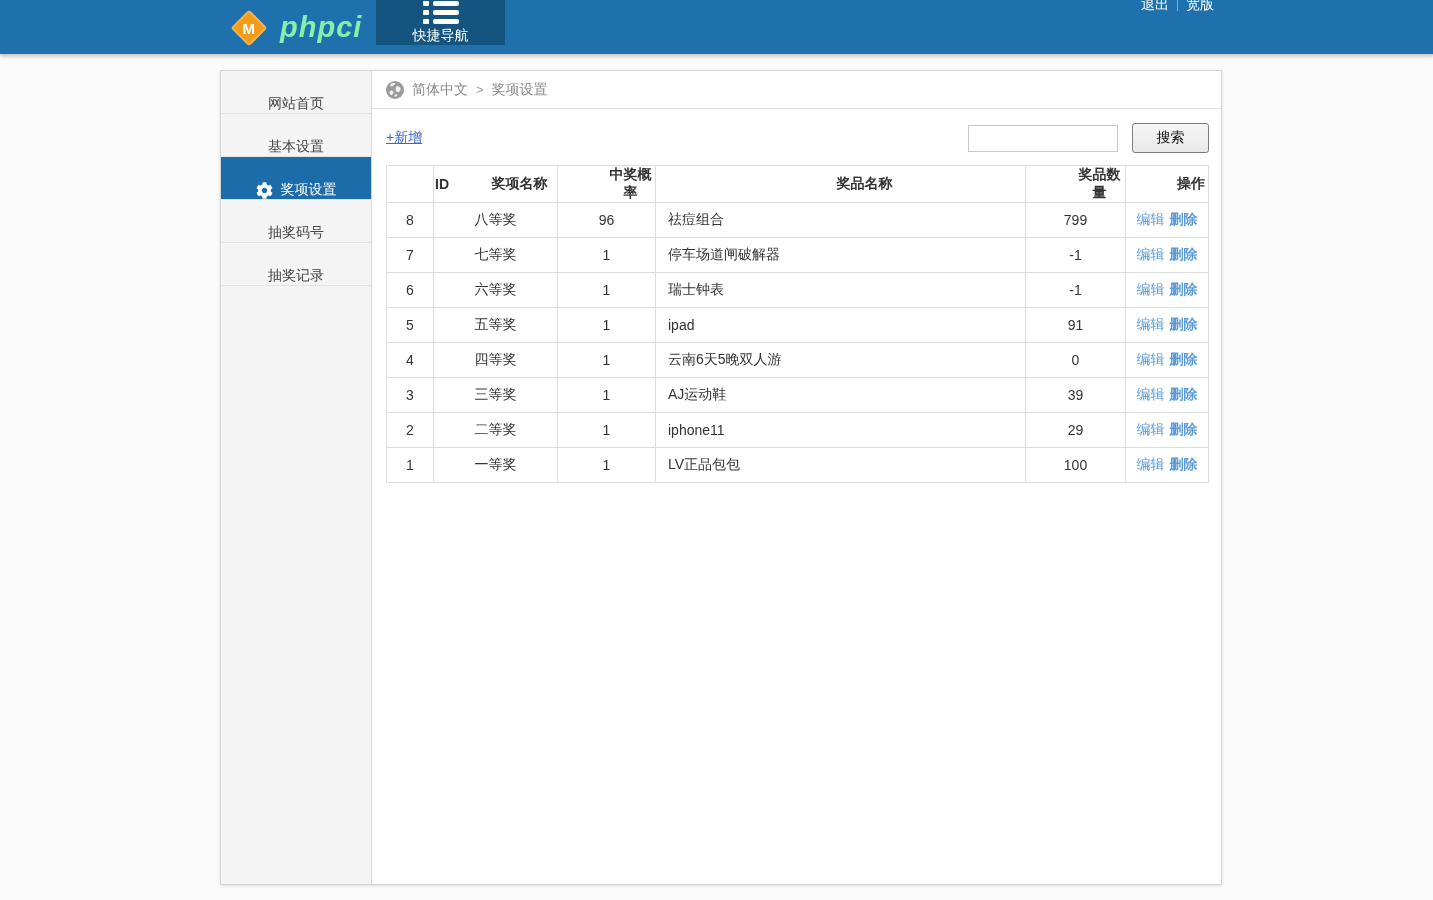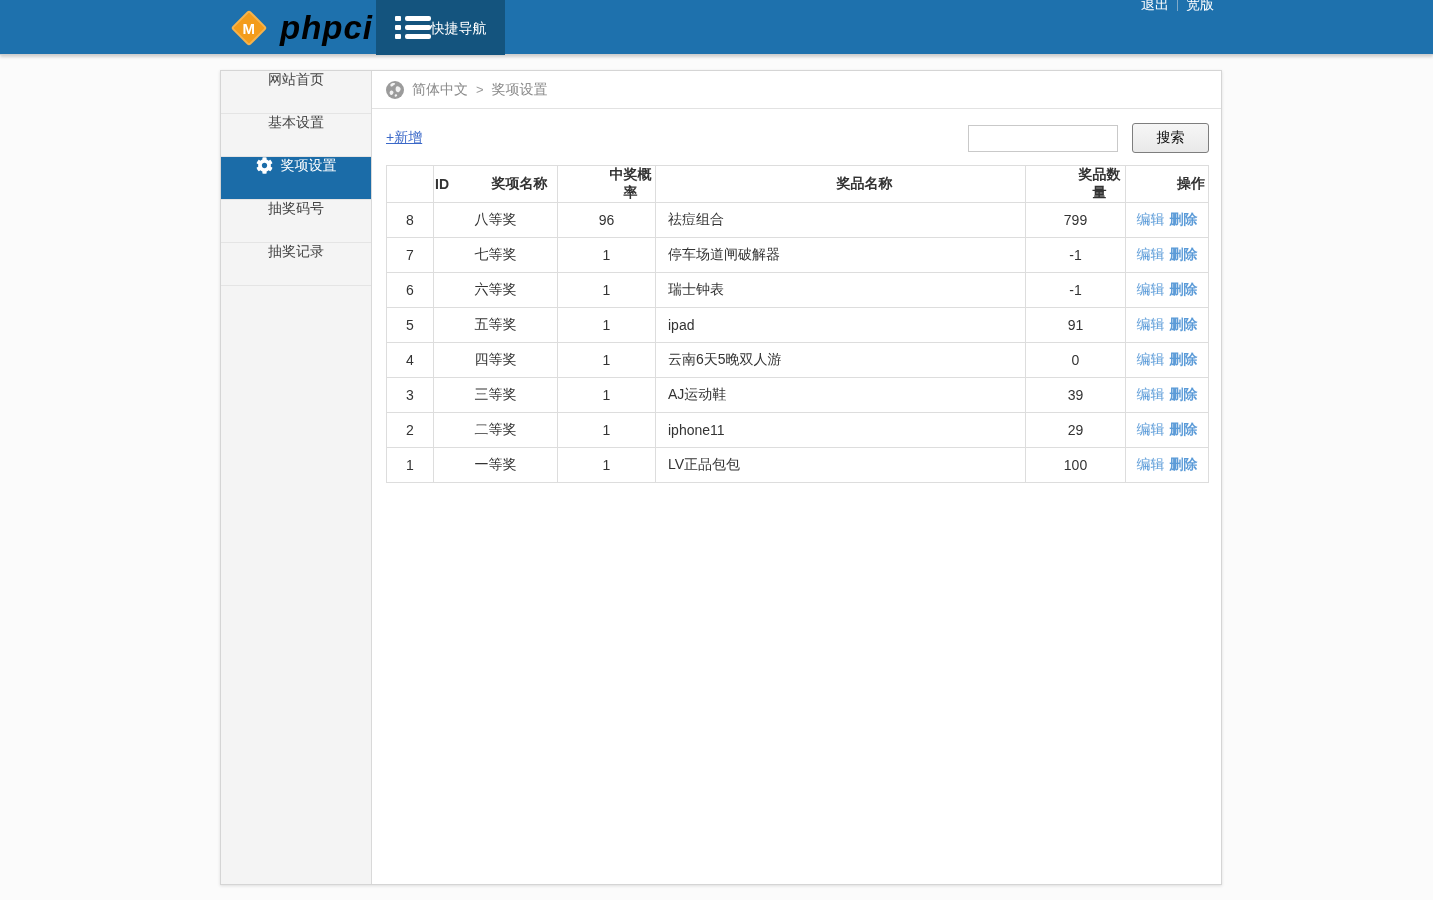--- a/index.html
+++ b/index.html
@@ -21,27 +21,27 @@
   }
   .logo-diamond {
     width:26px; height:26px; background:#f39c1b; border:2px solid #f6b34c;
     transform:rotate(45deg); display:flex; align-items:center; justify-content:center;
     border-radius:3px; margin:0 8px;
   }
   .logo-diamond span {
     transform:rotate(-45deg); color:#fff; font-weight:bold; font-size:15px;
   }
   .logo-text {
-    color:#000000; font-size:33px; font-weight:bold; font-style:italic;
+    color:#86efac; font-size:29px; font-weight:bold; font-style:italic;
     margin-left:10px; letter-spacing:1px;
   }
   .nav-tab {
-    position:absolute; left:376px; top:0; width:129px; height:55px;
-    background:#14547e; display:flex; flex-direction:row;
-    align-items:center; justify-content:center; cursor:pointer;
+    position:absolute; left:376px; top:0; width:129px; height:45px;
+    background:#14547e; display:flex; flex-direction:column;
+    align-items:center; justify-content:flex-end; cursor:pointer;
   }
   .nav-tab-label { color:#fff; font-size:14px; margin-top:3px; }
   .list-icon { display:flex; flex-direction:column; gap:4px; }
   .list-icon .li-row { display:flex; align-items:center; gap:4px; }
   .list-icon .li-dot { width:6px; height:5px; background:#fff; border-radius:1px; }
   .list-icon .li-bar { width:26px; height:5px; background:#fff; border-radius:2px; }
   .top-links {
     position:absolute; right:211px; top:-6px; display:flex; align-items:center;
     color:#fff; font-size:14px; line-height:20px;
   }
@@ -52,21 +52,21 @@
   .container {
     position:absolute; left:220px; top:70px; width:1002px; height:815px;
     background:#fff; border:1px solid #d5d5d5;
     box-shadow:0 1px 3px rgba(0,0,0,.12);
     display:flex;
   }
 
   
   .sidebar { width:155px; background:#f4f4f4; border-right:1px solid #d9d9d9; }
   .sidebar-item {
-    height:43px; display:flex; align-items:flex-start; justify-content:center; gap:8px;
+    height:43px; display:flex; align-items:flex-end; justify-content:center; gap:8px;
     font-size:14px; color:#444; border-bottom:1px solid #e4e4e4; cursor:pointer;
   }
   .sidebar-item.active { background:#1b6ca8; color:#fff; }
   .sidebar-item .gear { width:17px; height:17px; display:inline-flex; }
 
   
   .content { flex:1; background:#fff; }
   .breadcrumb {
     height:38px; border-bottom:1px solid #e2e2e2; display:flex; align-items:center;
     padding:0 14px; color:#8a8a8a; font-size:14px; gap:8px;

